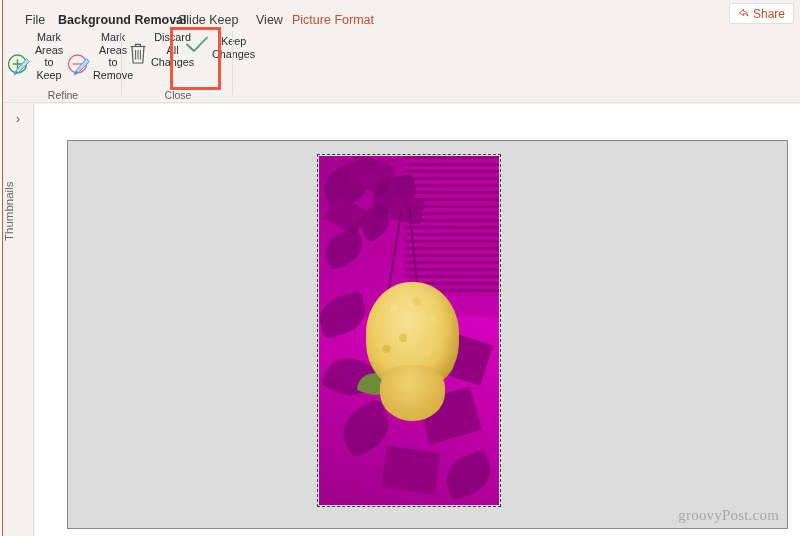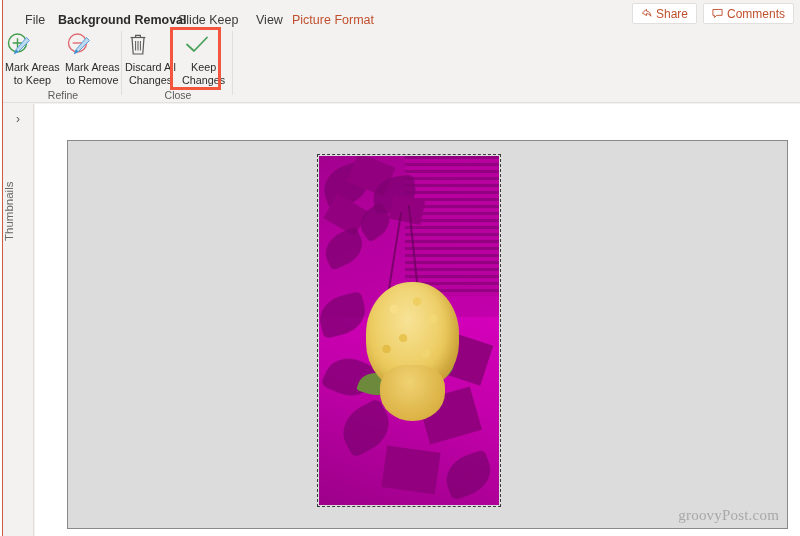--- a/index.html
+++ b/index.html
@@ -119,22 +119,22 @@
   .group-sep {
     position: absolute;
     top: 4px;
     width: 1px; height: 64px;
     background: #e1dfdd;
   }
 
   .ritem {
     width: 60px;
     display: flex;
-    flex-direction: column;
-    align-items: flex-start;
+    flex-direction: row;
+    align-items: flex-end;
     padding-top: 3px;
     cursor: default;
   }
   .ritem .icon { height: 30px; display:flex; align-items:center; justify-content:center; }
   .ritem .lbl {
     font-size: 10.8px;
     color: #2b2b2b;
     text-align: center;
     line-height: 12.5px;
     margin-top: 1px;
@@ -286,28 +286,20 @@
 
       <div class="ribbon-right">
         <div class="rbtn">
           <span>
             <svg width="11" height="11" viewBox="0 0 12 12">
               <path d="M1.5 5.5 L6 1.5 L6 3.3 C9 3.6 10.5 5.6 10.8 9 C9.5 6.8 8 6.2 6 6.2 L6 8.2 Z" fill="none" stroke="#c0502d" stroke-width="1" stroke-linejoin="round"></path>
             </svg>
           </span>
           <span>Share</span>
         </div>
-        <div class="rbtn">
-          <span>
-            <svg width="11" height="11" viewBox="0 0 12 12">
-              <path d="M1 1.6 H11 V8 H5.2 L2.6 10.4 V8 H1 Z" fill="none" stroke="#c0502d" stroke-width="1" stroke-linejoin="round"></path>
-            </svg>
-          </span>
-          <span>Comments</span>
-        </div>
       </div>
     </div>
 
     <div class="ribbon-body">
 
       <div class="group" style="left:2px; width:116px;">
         <div class="group-items" style="left:0;">
           <div class="ritem">
             <span class="icon">
               <svg width="28" height="28" viewBox="0 0 28 28">

